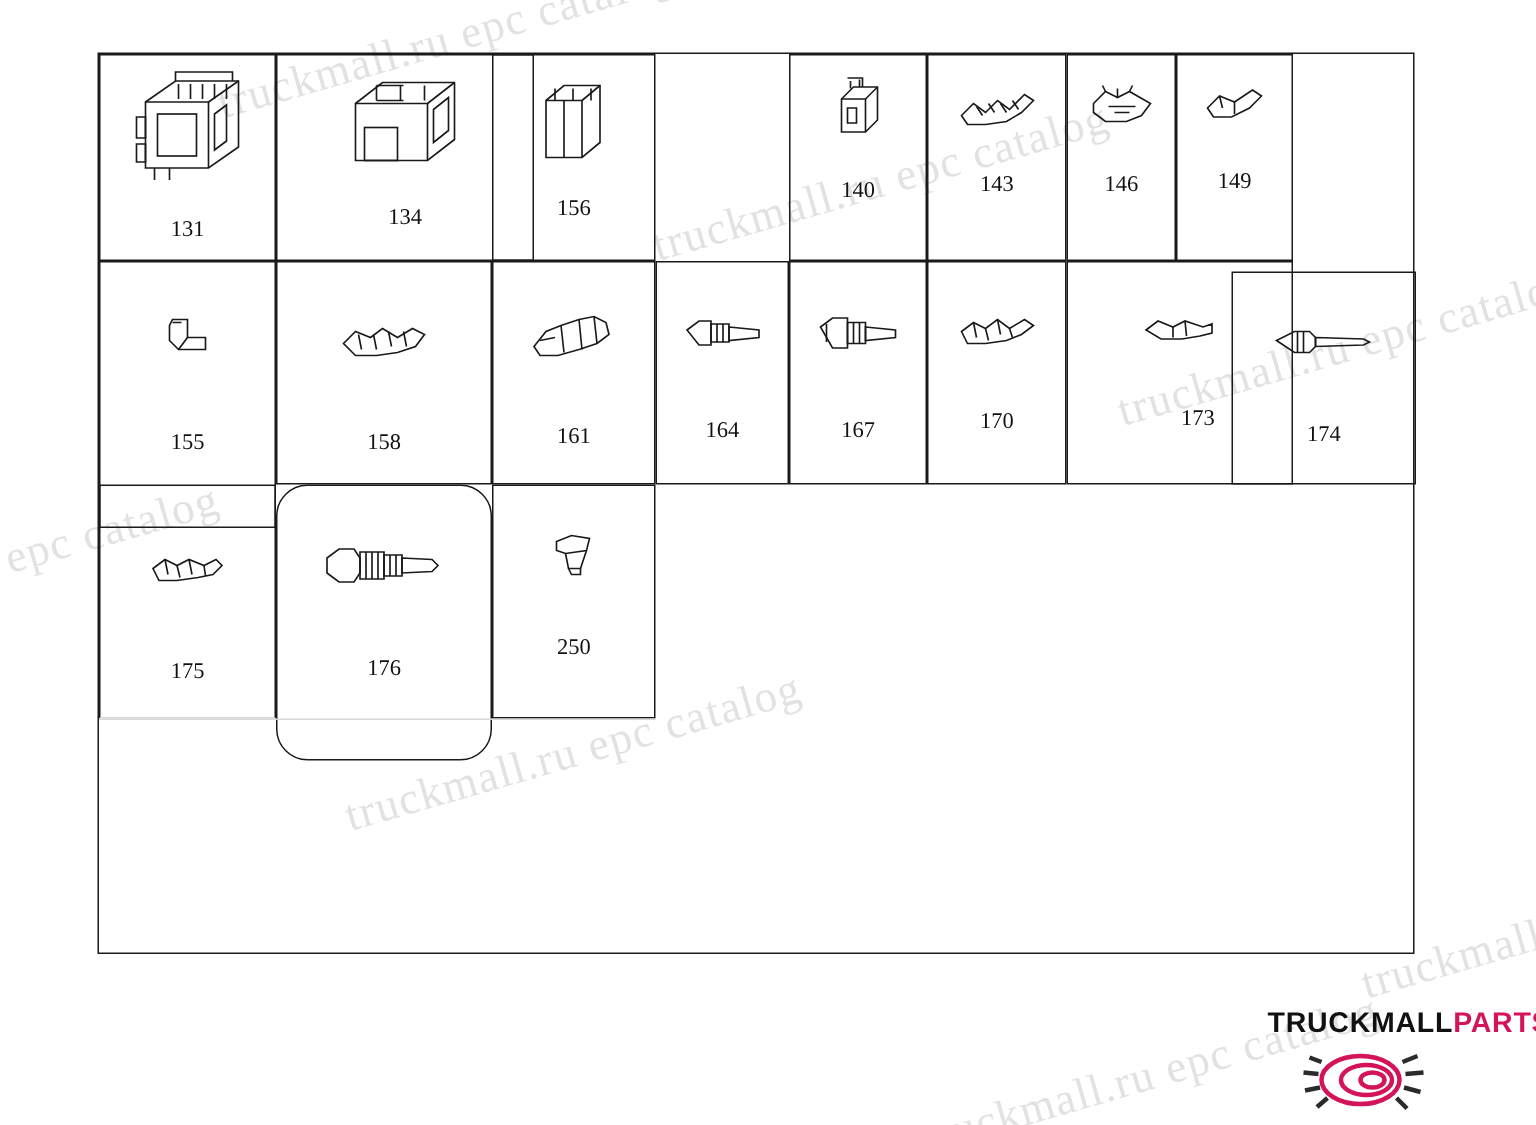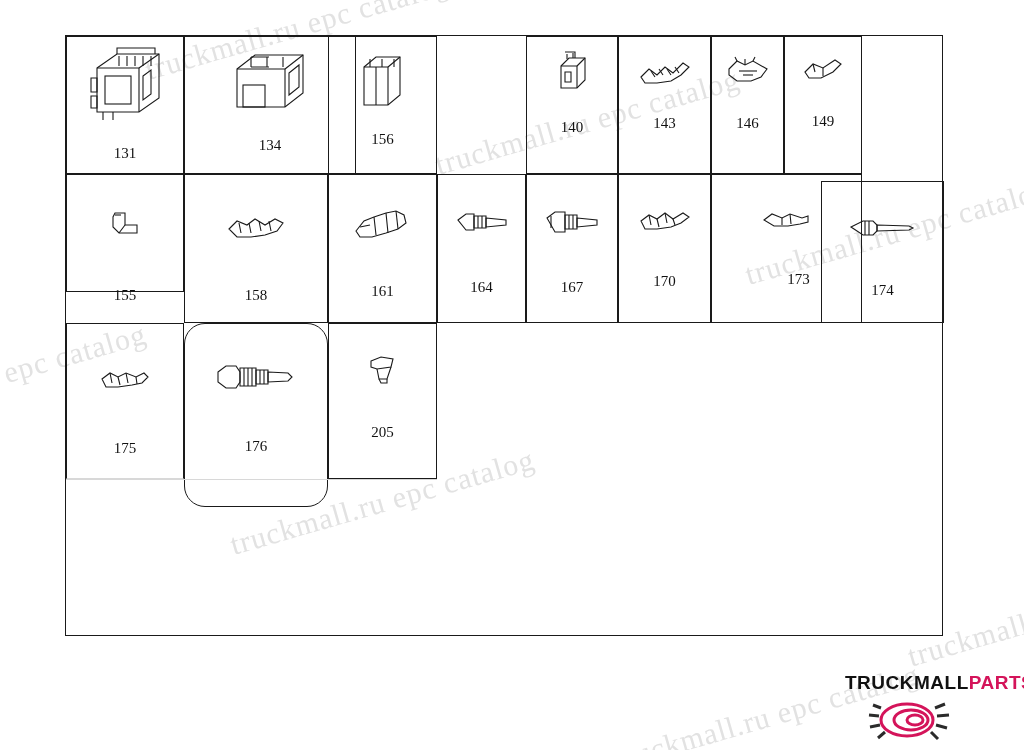--- a/index.html
+++ b/index.html
@@ -201,21 +201,21 @@
     <div class="art" style="height:68px;">
       <svg width="44" height="30" viewBox="0 0 44 30" fill="none" stroke="#1a1a1a" stroke-width="1.1">
         <path d="M4 16 L12 8 L22 12 L34 4 L40 8 L32 16 L20 22 L8 22 Z"></path>
         <path d="M12 8 L14 16 M22 12 L22 20"></path>
       </svg>
     </div>
     <div class="label" style="top:76px;">149</div>
   </div>
 
 
-  <div class="cell" style="left:0px;   top:138px; width:118px; height:118px;">
+  <div class="cell" style="left:0px;   top:138px; width:118px; height:178px;">
     <div class="art" style="height:104px;">
       <svg width="40" height="40" viewBox="0 0 40 40" fill="none" stroke="#1a1a1a" stroke-width="1.1">
         <path d="M10 6 L20 6 L20 18 L32 18 L32 26 L14 26 L8 20 L8 10 Z"></path>
         <path d="M20 18 L14 26"></path>
         <path d="M10 8 L16 8"></path>
       </svg>
     </div>
     <div class="label" style="top:112px;">155</div>
   </div>
 
@@ -322,21 +322,21 @@
   </div>
 
   <div class="cell" style="left:262px; top:287px; width:109px; height:156px;">
     <div class="art" style="height:92px;">
       <svg width="40" height="34" viewBox="0 0 40 34" fill="none" stroke="#1a1a1a" stroke-width="1.1">
         <path d="M8 8 L18 4 L30 6 L28 14 L14 16 L8 14 Z"></path>
         <path d="M14 16 L16 26 L24 26 L28 14"></path>
         <path d="M16 26 L18 30 L24 30 L24 26"></path>
       </svg>
     </div>
-    <div class="label" style="top:100px;">205</div>
+    <div class="label" style="top:100px;">250</div>
   </div>
 
   <div class="soft-line" style="left:0px; top:443px; width:371px;"></div>
 
 </div>
 
 <div id="logo">
   <div class="logo-text">
     <span>TRUCKMALL</span><span class="accent">PARTS</span>
   </div>

